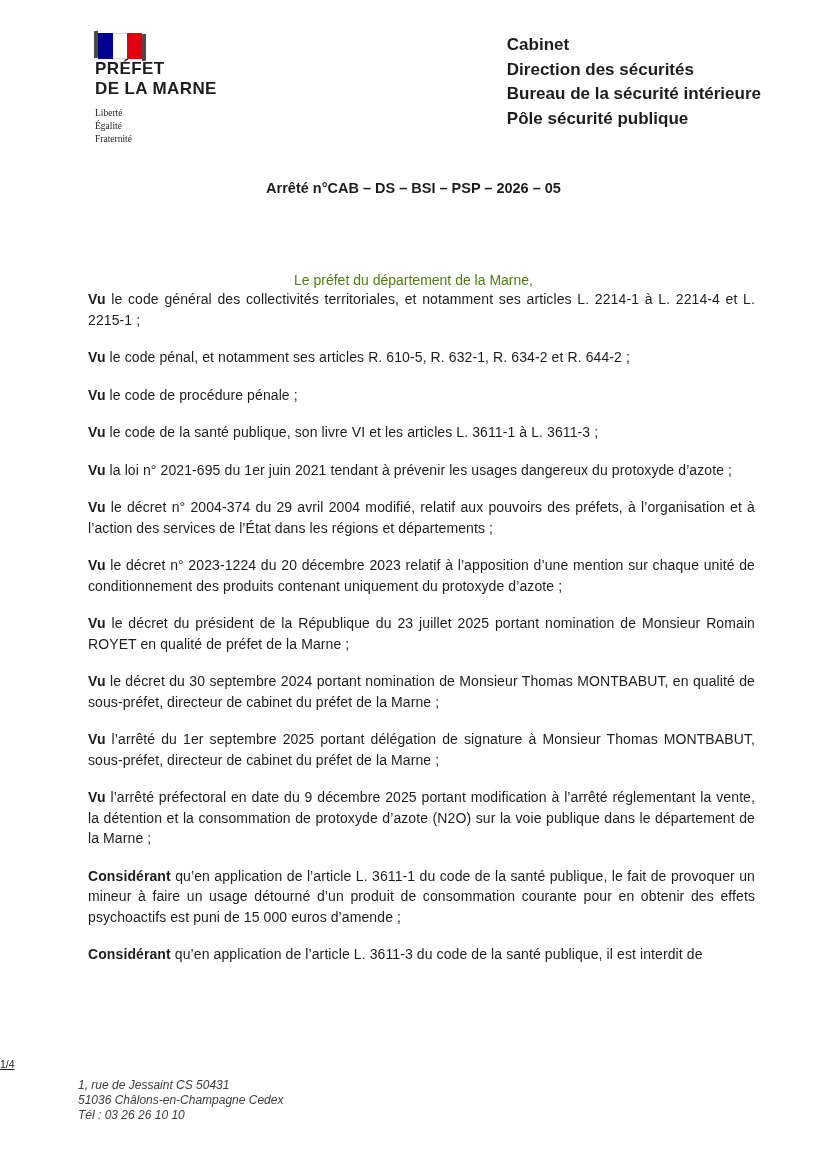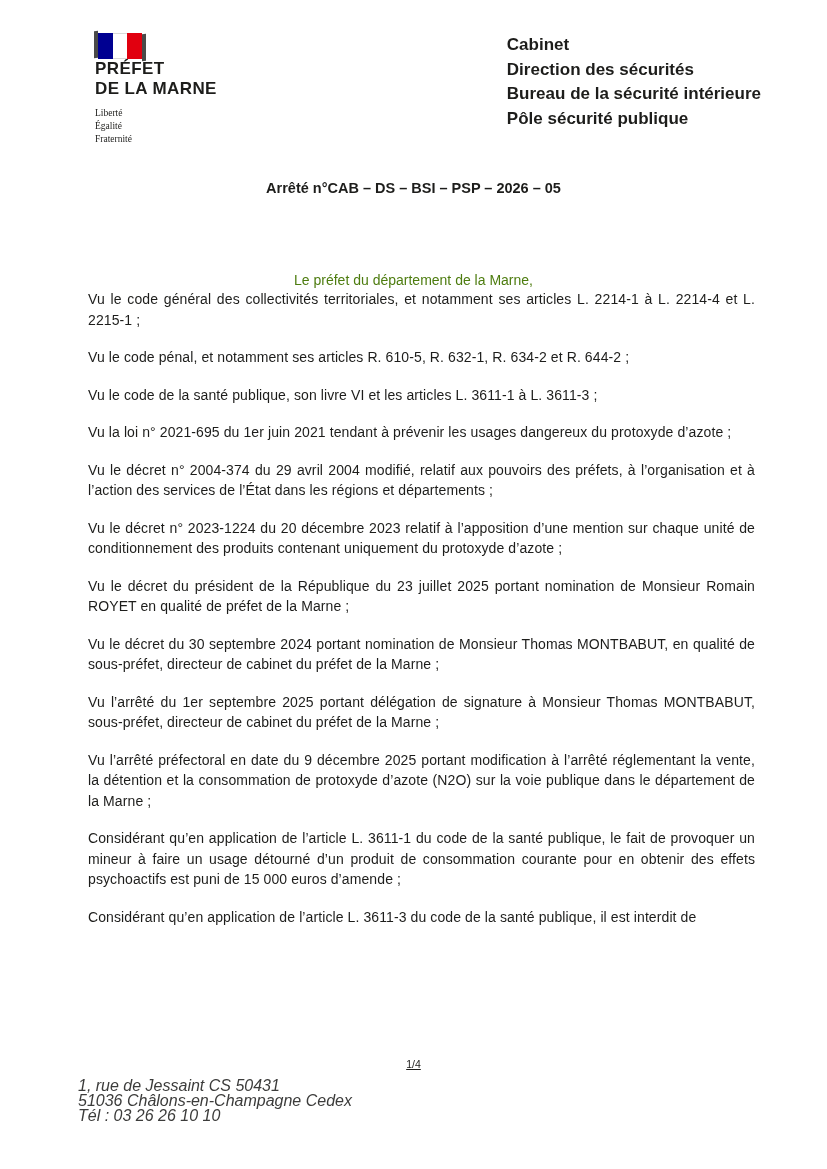--- a/index.html
+++ b/index.html
@@ -53,30 +53,30 @@
     text-align: center; font-size: 14px; color: #4d7c0f; margin-top: 16px;
   }
 
   
   .body-block {
     position: absolute; top: 289px; left: 88px; width: 667px;
     font-size: 14px; line-height: 20.5px; text-align: justify;
     letter-spacing: 0.1px; color: #1d1d1b;
   }
   .body-block p { margin: 0 0 17px 0; }
-  .lead { font-weight: normal; margin-top: 48px; }
+  .lead { font-weight: bold; margin-top: 48px; }
 
   
   .page-number {
     position: absolute; top: 1058px; left: 0; right: 0;
-    text-align: center; font-size: 10.5px; color: #1d1d1b; text-decoration: underline;
+    font-size: 10.5px; color: #1d1d1b; text-decoration: underline;
   }
   .footer-address {
     position: absolute; left: 78px; top: 1078px;
-    font-style: italic; font-size: 16px; line-height: 15px; color: #3c3c3b;
+    font-style: italic; font-size: 12px; line-height: 15px; color: #3c3c3b;
   }
 </style>
 </head>
 <body>
 
 <div class="page">
 
   <div class="logo-block">
     <div class="flag">
       <span class="stripe" style="background: rgb(0, 0, 145);"></span>
@@ -108,20 +108,24 @@
   <div class="salutation">Le préfet du département de la Marne,</div>
 
   <div class="body-block">
     <p>
       <span class="lead">Vu</span>
       <span>le code général des collectivités territoriales, et notamment ses articles L. 2214-1 à L. 2214-4 et L. 2215-1 ;</span>
     </p>
     <p>
       <span class="lead">Vu</span>
       <span>le code pénal, et notamment ses articles R. 610-5, R. 632-1, R. 634-2 et R. 644-2 ;</span>
+    </p>
+    <p>
+      <span class="lead">Vu</span>
+      <span>le code de procédure pénale ;</span>
     </p>
     <p>
       <span class="lead">Vu</span>
       <span>le code de la santé publique, son livre VI et les articles L. 3611-1 à L. 3611-3 ;</span>
     </p>
     <p>
       <span class="lead">Vu</span>
       <span>la loi n° 2021-695 du 1er juin 2021 tendant à prévenir les usages dangereux du protoxyde d’azote ;</span>
     </p>
     <p>

